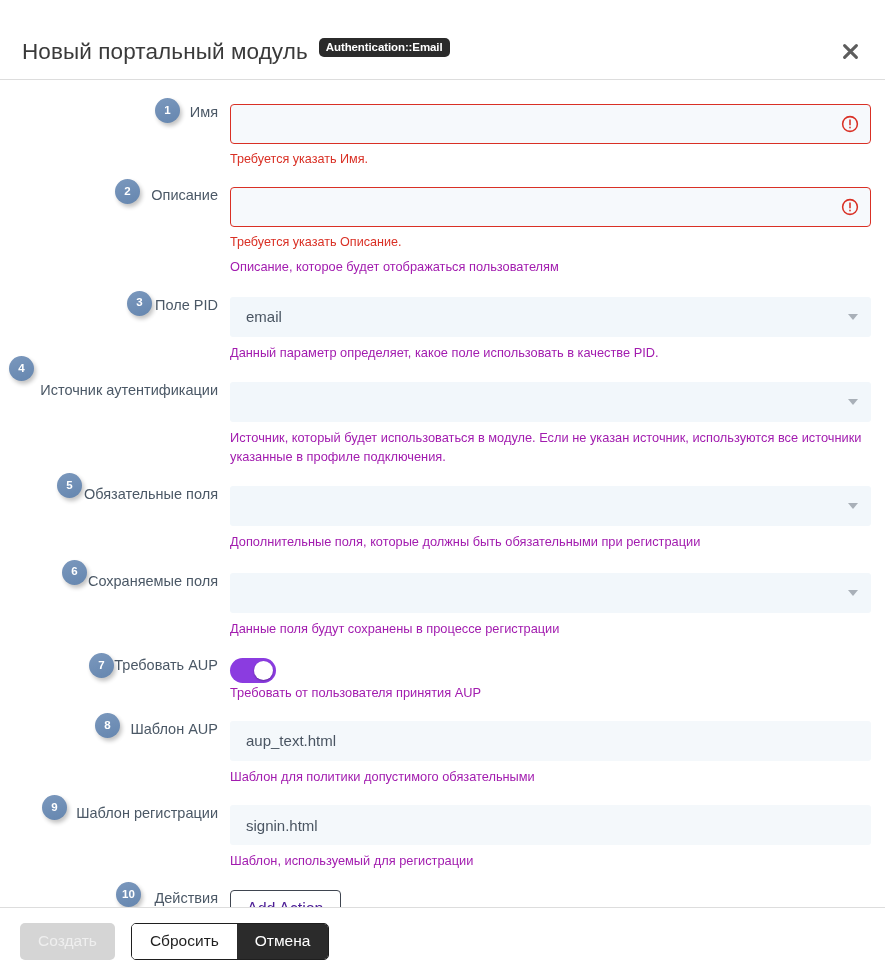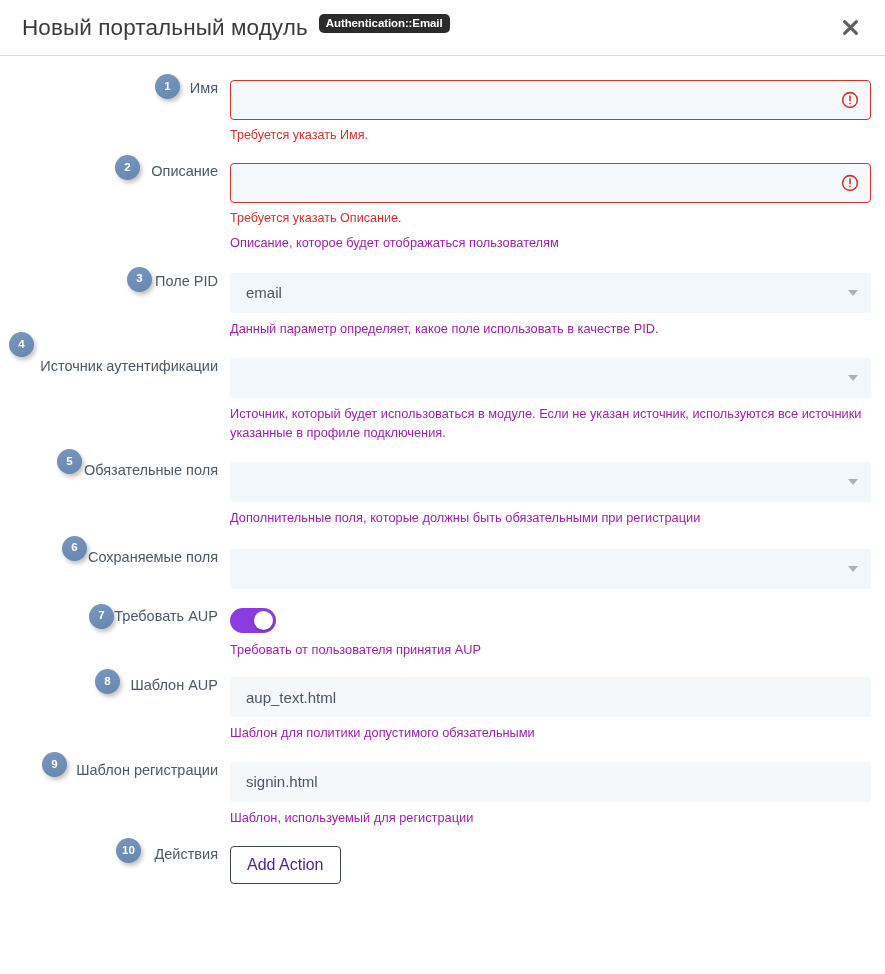--- a/index.html
+++ b/index.html
@@ -31,20 +31,21 @@
   
   .modal-header {
     height: 56px;
     min-height: 56px;
     border-bottom: 1px solid #dddddd;
     display: flex;
     align-items: center;
     padding: 0 18px 0 22px;
     box-sizing: border-box;
     position: relative;
+    margin-top: 24px;
   }
   .modal-title {
     font-size: 22.5px;
     font-weight: 400;
     color: #3a3a3a;
     letter-spacing: .1px;
     white-space: nowrap;
   }
   .title-badge {
     display: inline-block;
@@ -412,35 +413,36 @@
     <div class="form-row" style="margin-top:21px;">
       <div class="label-col">
         <span class="num-badge" style="left:62px; top:-13px;">6</span>
         <span class="field-label">Сохраняемые поля</span>
       </div>
       <div class="control-col">
         <div class="sel">
           <span></span>
           <span class="caret"></span>
         </div>
+        <div class="hint">Данные поля будут сохранены в процессе регистрации</div>
       </div>
     </div>
 
     <div class="form-row" style="margin-top:19px;">
       <div class="label-col">
         <span class="num-badge" style="left:89px; top:-4px;">7</span>
         <span class="field-label">Требовать AUP</span>
       </div>
       <div class="control-col">
         <div style="height:26px; display:flex; align-items:center;">
           <span class="toggle">
             <span class="knob"></span>
           </span>
         </div>
-        <div class="hint" style="margin-top:7px;">Требовать от пользователя принятия AUP</div>
+        <div class="hint" style="margin-top:1px;">Требовать от пользователя принятия AUP</div>
       </div>
     </div>
 
     <div class="form-row" style="margin-top:18px;">
       <div class="label-col">
         <span class="num-badge" style="left:95px; top:-8px;">8</span>
         <span class="field-label">Шаблон AUP</span>
       </div>
       <div class="control-col">
         <div class="txtfield">aup_text.html</div>
@@ -465,14 +467,21 @@
         <span class="field-label">Действия</span>
       </div>
       <div class="control-col">
         <button class="btn-outline">Add Action</button>
         
       </div>
     </div>
 
   </div>
 
+  <div class="modal-footer">
+    <button class="btn btn-disabled">Создать</button>
+    <span class="btn-group">
+      <button class="btn btn-light">Сбросить</button>
+      <button class="btn btn-dark">Отмена</button>
+    </span>
+  </div>
 
 </div>
 
 </body></html>

